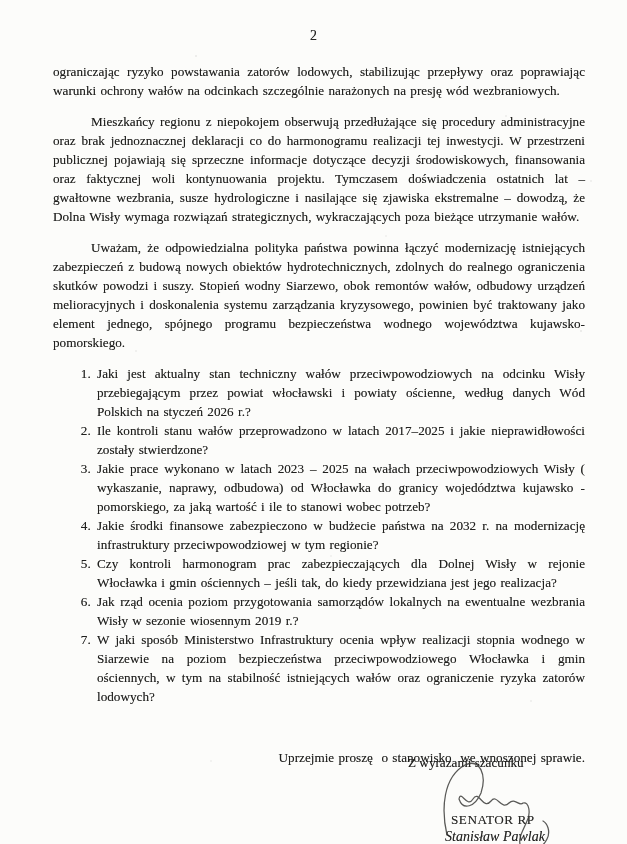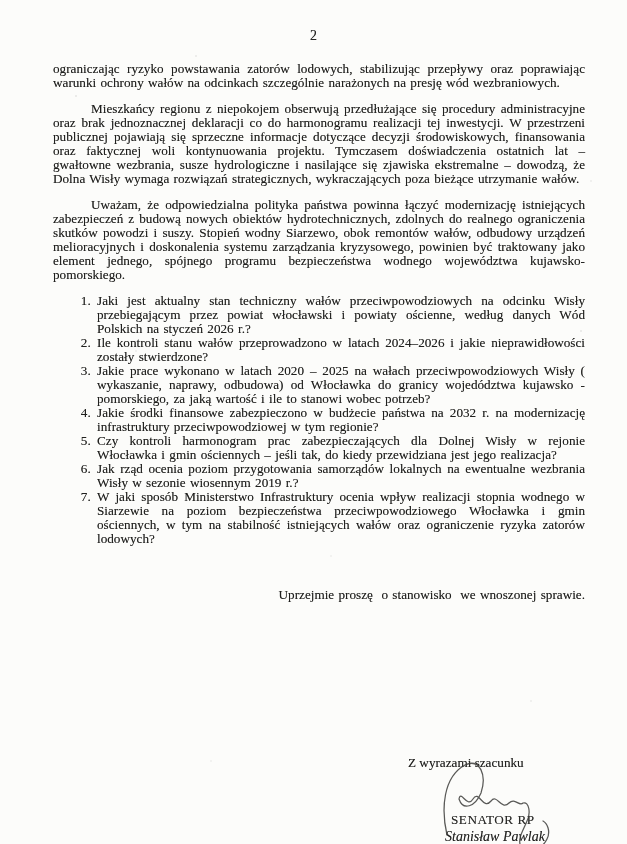--- a/index.html
+++ b/index.html
@@ -37,21 +37,21 @@
     top: 28px; left: 0; width: 100%;
     text-align: center;
     font-size: 14px;
     color: #262624;
     text-shadow: 0 0 .6px rgba(40,40,40,.5);
   }
   .content {
     position: absolute;
     top: 62px; left: 53px; right: 42px;
     font-size: 13.2px;
-    line-height: 14px;
+    line-height: 19px;
     text-align: justify;
     text-shadow: 0 0 .6px rgba(40,40,40,.45);
     word-spacing: 1px;
   }
   .para { margin-bottom: 12px; }
   .para.indent { text-indent: 38px; }
   ol.questions {
     margin: 0 0 0 0;
     padding-left: 42px;
   }
@@ -101,22 +101,22 @@
 
   <div class="page-number">2</div>
 
   <div class="content">
     <p class="para">ograniczając ryzyko powstawania zatorów lodowych, stabilizując przepływy oraz poprawiając warunki ochrony wałów na odcinkach szczególnie narażonych na presję wód wezbraniowych.</p>
     <p class="para indent">Mieszkańcy regionu z niepokojem obserwują przedłużające się procedury administracyjne oraz brak jednoznacznej deklaracji co do harmonogramu realizacji tej inwestycji. W przestrzeni publicznej pojawiają się sprzeczne informacje dotyczące decyzji środowiskowych, finansowania oraz faktycznej woli kontynuowania projektu. Tymczasem doświadczenia ostatnich lat – gwałtowne wezbrania, susze hydrologiczne i nasilające się zjawiska ekstremalne – dowodzą, że Dolna Wisły wymaga rozwiązań strategicznych, wykraczających poza bieżące utrzymanie wałów.</p>
     <p class="para indent">Uważam, że odpowiedzialna polityka państwa powinna łączyć modernizację istniejących zabezpieczeń z budową nowych obiektów hydrotechnicznych, zdolnych do realnego ograniczenia skutków powodzi i suszy. Stopień wodny Siarzewo, obok remontów wałów, odbudowy urządzeń melioracyjnych i doskonalenia systemu zarządzania kryzysowego, powinien być traktowany jako element jednego, spójnego programu bezpieczeństwa wodnego województwa kujawsko-pomorskiego.</p>
 
     <ol class="questions">
       <li>Jaki jest aktualny stan techniczny wałów przeciwpowodziowych na odcinku Wisły przebiegającym przez powiat włocławski i powiaty ościenne, według danych Wód Polskich na styczeń 2026 r.?</li>
-      <li>Ile kontroli stanu wałów przeprowadzono w latach 2024–2026 i jakie nieprawidłowości zostały stwierdzone?</li>
-      <li>Jakie prace wykonano w latach 2020 – 2025 na wałach przeciwpowodziowych Wisły ( wykaszanie, naprawy, odbudowa) od Włocławka do granicy wojedództwa kujawsko - pomorskiego, za jaką wartość i ile to stanowi wobec potrzeb?</li>
+      <li>Ile kontroli stanu wałów przeprowadzono w latach 2017–2025 i jakie nieprawidłowości zostały stwierdzone?</li>
+      <li>Jakie prace wykonano w latach 2023 – 2025 na wałach przeciwpowodziowych Wisły ( wykaszanie, naprawy, odbudowa) od Włocławka do granicy wojedództwa kujawsko - pomorskiego, za jaką wartość i ile to stanowi wobec potrzeb?</li>
       <li>Jakie środki finansowe zabezpieczono w budżecie państwa na 2032 r. na modernizację infrastruktury przeciwpowodziowej w tym regionie?</li>
       <li>Czy kontroli harmonogram prac zabezpieczających dla Dolnej Wisły w rejonie Włocławka i gmin ościennych – jeśli tak, do kiedy przewidziana jest jego realizacja?</li>
       <li>Jak rząd ocenia poziom przygotowania samorządów lokalnych na ewentualne wezbrania Wisły w sezonie wiosennym 2019 r.?</li>
       <li>W jaki sposób Ministerstwo Infrastruktury ocenia wpływ realizacji stopnia wodnego w Siarzewie na poziom bezpieczeństwa przeciwpowodziowego Włocławka i gmin ościennych, w tym na stabilność istniejących wałów oraz ograniczenie ryzyka zatorów lodowych?</li>
     </ol>
 
     <p class="request">Uprzejmie proszę  o stanowisko  we wnoszonej sprawie.</p>
   </div>
 
   <div class="signoff">

